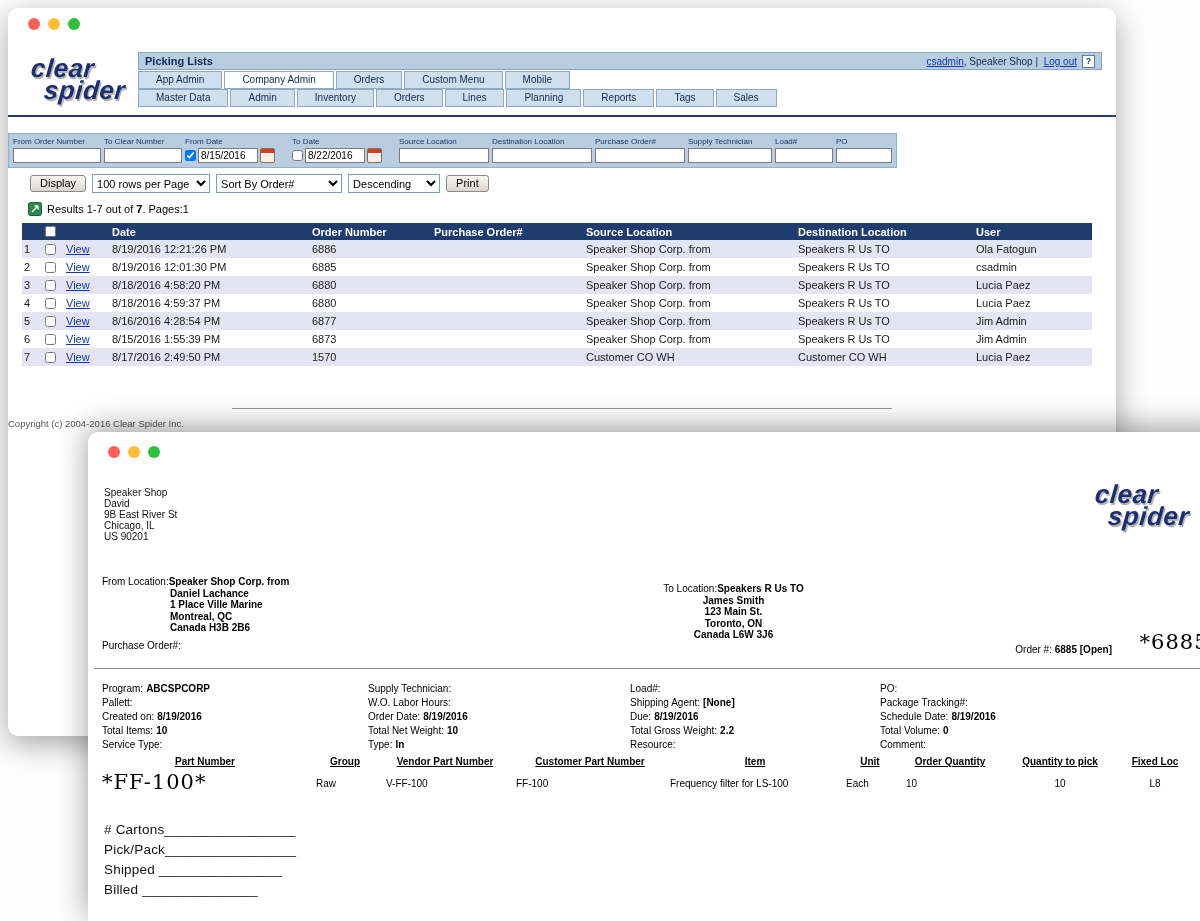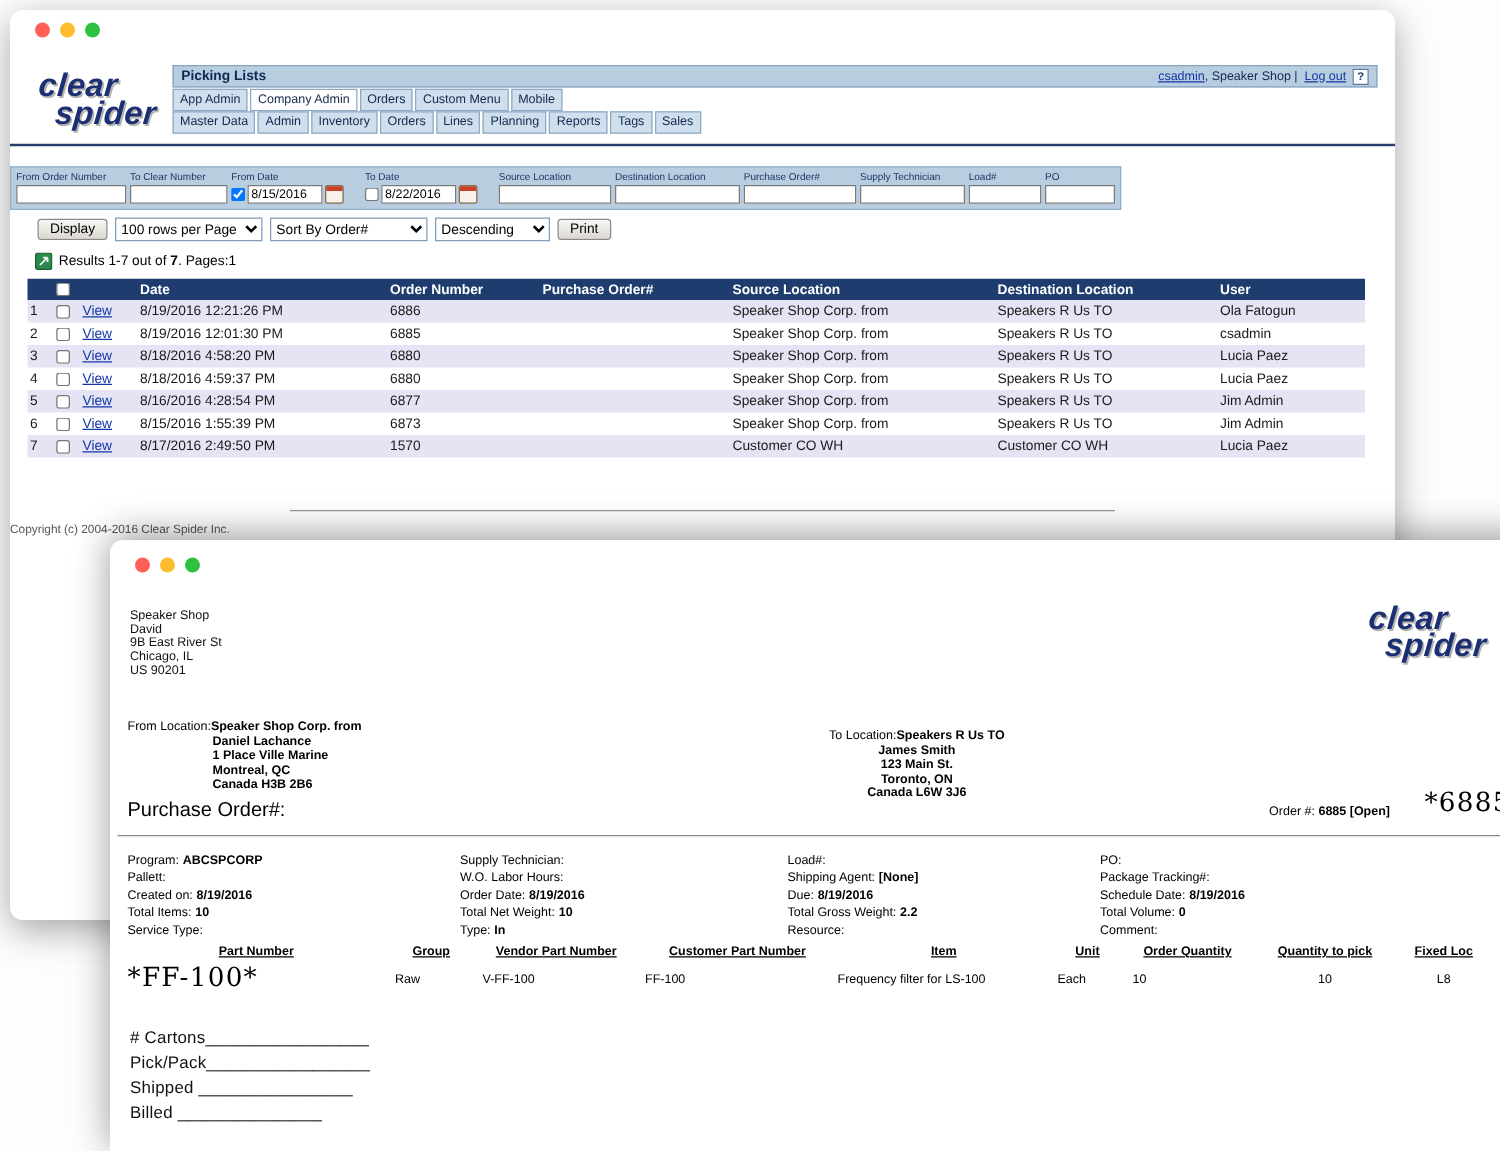--- a/index.html
+++ b/index.html
@@ -27,21 +27,21 @@
   .pagebar { position:absolute; left:130px; right:14px; top:44px; height:18px; background:#b9cde1; border:1px solid #87a3c0; display:flex; align-items:center; justify-content:space-between; padding:0 6px; }
   .pagebar .ptitle { font-size:11px; font-weight:bold; color:#0f2a52; }
   .userarea { font-size:10px; color:#14294e; display:flex; align-items:center; }
   .userarea span { white-space:pre; }
   .link { color:#1436a8; text-decoration:underline; cursor:pointer; }
   .helpbox { width:13px; height:13px; margin-left:5px; border:1px solid #5a7aa0; background:#fff; font-size:9px; font-weight:bold; color:#1d3a68; display:flex; align-items:center; justify-content:center; cursor:pointer; }
 
   .tabrow { position:absolute; left:130px; display:flex; gap:2px; }
   .tabrow.r1 { top:63px; }
   .tabrow.r2 { top:81px; }
-  .tab { font-size:10px; color:#14294e; background:#cfdfee; border:1px solid #8fa9c4; padding:2px 5px 3px; cursor:pointer; white-space:nowrap; }
+  .tab { font-size:10px; color:#14294e; background:#cfdfee; border:1px solid #8fa9c4; padding:2px 17px 3px; cursor:pointer; white-space:nowrap; }
   .tab.selected { background:#fff;text-align:right; }
 
   .navyrule { position:absolute; left:0; right:0; top:107px; height:2px; background:#27406b; }
 
   
   .filterbar { position:absolute; left:0; top:125px; display:flex; background:#b9cde1; border:1px solid #93aecb; padding:3px 4px 4px; gap:3px; }
   .fcell { display:flex; flex-direction:column; }
   .flabel { font-size:8px; color:#17335e; margin-bottom:2px; white-space:nowrap; }
   .finput { height:15px; border:1px solid #7b7b7b; font-size:10px; padding:0 2px; width:100%; background:#fff; font-family:inherit; }
   .frow { display:flex; align-items:center; gap:2px; }
@@ -80,21 +80,21 @@
   .copyright { position:absolute; top:410px; left:0; right:0; text-align:left; font-size:9.5px; color:#555; }
 
   
   .ship-to { position:absolute; left:16px; top:55px; font-size:10px; color:#111; line-height:11px; }
   .doc-title { position:absolute; top:123px; left:0; right:0; text-align:center; font-size:13px; color:#000; text-decoration:underline; }
   .from-block { position:absolute; left:14px; top:144px; font-size:10px; color:#000; line-height:11.5px; }
   .from-block b, .to-block b { font-weight:bold; }
   .from-addr { margin-left:68px; font-weight:bold; }
   .to-block { position:absolute; left:548px; top:151px; width:195px; text-align:center; font-size:10px; line-height:11.5px; color:#000; }
   .to-addr { font-weight:bold; }
-  .po-line { position:absolute; left:14px; top:208px; font-size:16px; color:#000; }
+  .po-line { position:absolute; left:14px; top:208px; font-size:10px; color:#000; }
   .order-ref { position:absolute; right:118px; top:212px; font-size:10px; color:#000; }
   .order-barcode { position:absolute; right:10px; top:198px; font-family:"DejaVu Serif", serif; font-size:21px; letter-spacing:1px; color:#000; }
   .doc-rule { position:absolute; top:236px; left:6px; right:6px; border-top:1px solid #888; }
 
   .details { position:absolute; left:14px; top:250px; right:4px; display:flex; font-size:10px; color:#000; }
   .dcol:nth-of-type(1){width:266px}
   .dcol:nth-of-type(2){width:262px}
   .dcol:nth-of-type(3){width:250px}
   .dcol:nth-of-type(4){flex:1}
   .dline { line-height:14px; white-space:nowrap; }

